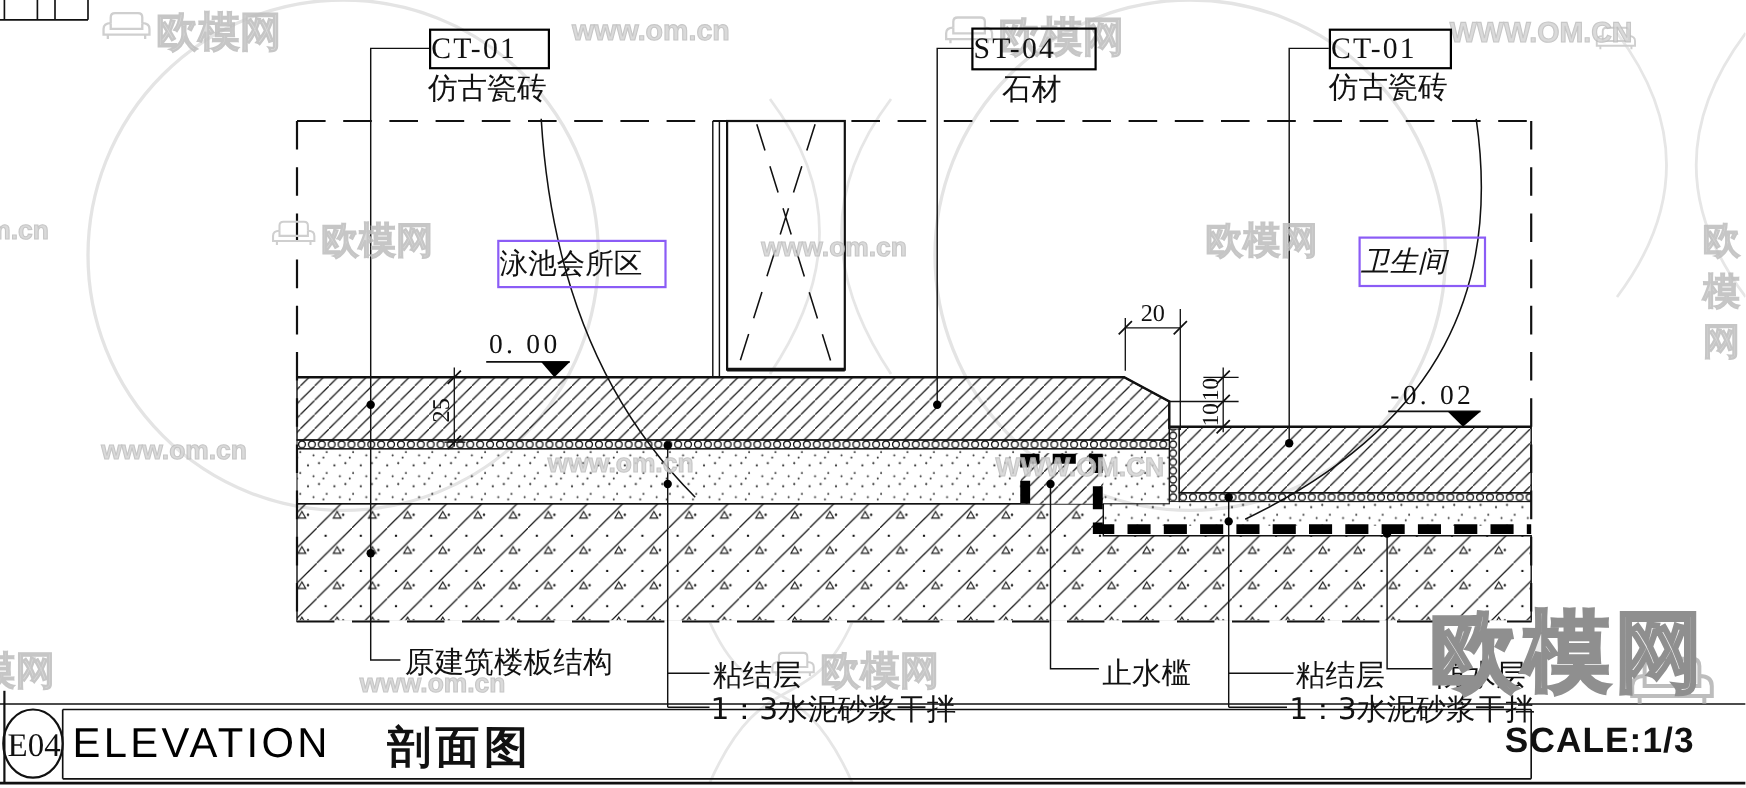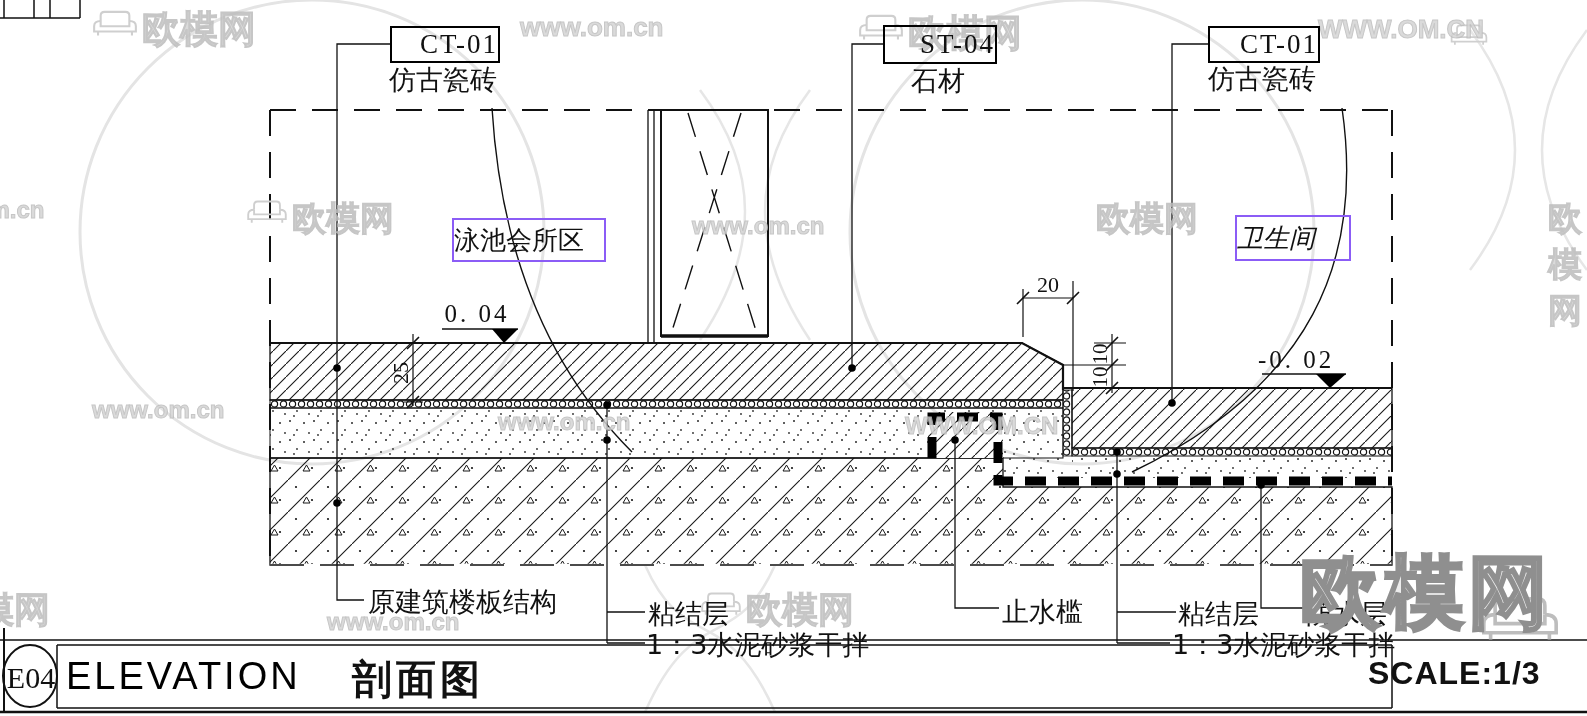--- a/index.html
+++ b/index.html
@@ -2,21 +2,21 @@
 <html><head>
 <meta charset="utf-8">
 <style>
   html,body{margin:0;padding:0;background:#fff;}
   #stage{position:relative;width:1587px;height:716px;overflow:hidden;background:#fff;
          font-family:"Liberation Sans","DejaVu Sans",sans-serif;color:#111;}
   #stage svg.draw{position:absolute;left:0;top:0;z-index:2;}
   .txt{position:absolute;white-space:nowrap;color:#111;z-index:4;}
   .serif{font-family:"Liberation Serif","DejaVu Serif",serif;}
   .cjk{font-family:"DejaVu Sans","Liberation Sans",sans-serif;}
-  .tagbox{position:absolute;border:2px solid #000;text-align:right;z-index:4;
+  .tagbox{position:absolute;border:2px solid #000;text-align:left;z-index:4;
           font-family:"Liberation Serif","DejaVu Serif",serif;letter-spacing:2px;}
   .roombox{position:absolute;border:2px solid #8b5cf6;text-align:left;z-index:4;margin-top:12px;}
   .callout{font-size:27px;}
   .dimtxt{font-size:22px;text-align:center;}
   .rot{transform:rotate(-90deg);transform-origin:center center;}
   .wm{position:absolute;z-index:3;display:flex;align-items:center;gap:6px;
       color:#d4d4d4;-webkit-text-stroke:1px #bdbdbd;opacity:.85;font-weight:bold;}
   #wm-big{position:absolute;z-index:5;left:1300px;top:540px;font-size:80px;letter-spacing:4px;
           color:#ececec;-webkit-text-stroke:3px #8f8f8f;font-weight:bold;}
   #wm-id{position:absolute;z-index:5;left:1336px;top:626px;font-size:40px;color:#8a8a8a;
@@ -186,22 +186,22 @@
 
   <div class="tagbox" style="left:883px;top:25px;width:110px;height:35px;line-height:35px;font-size:27px;">ST-04</div>
   <div class="txt cjk" style="left:883px;top:63px;width:110px;text-align:center;font-size:27px;">石材</div>
 
   <div class="tagbox" style="left:1208px;top:26px;width:108px;height:33px;line-height:33px;font-size:27px;">CT-01</div>
   <div class="txt cjk" style="left:1187px;top:61px;width:150px;text-align:center;font-size:27px;">仿古瓷砖</div>
 
   <div class="roombox cjk" style="left:452px;top:206px;width:150px;height:40px;line-height:40px;font-size:26px;">泳池会所区</div>
   <div class="roombox cjk" style="left:1235px;top:203px;width:112px;height:42px;line-height:42px;font-size:26px;font-style:italic;">卫生间</div>
 
-  <div class="txt lvl" style="left:436px;top:300px;width:82px;text-align:center;">0. 04</div>
-  <div class="txt lvl" style="left:1258px;top:346px;width:88px;">-0. 02</div>
+  <div class="txt lvl" style="left:436px;top:300px;width:82px;text-align:center;">0. 00</div>
+  <div class="txt lvl" style="left:1258px;top:346px;width:88px;text-align:center;">-0. 02</div>
 
   <div class="txt serif dimtxt rot" style="left:386px;top:358px;width:30px;height:30px;line-height:30px;">25</div>
   <div class="txt serif dimtxt" style="left:1026px;top:272px;width:44px;">20</div>
   <div class="txt serif dimtxt rot" style="left:1088px;top:343px;width:24px;height:22px;line-height:22px;font-size:21px;">10</div>
   <div class="txt serif dimtxt rot" style="left:1088px;top:366px;width:24px;height:22px;line-height:22px;font-size:21px;">10</div>
 
   <div class="txt cjk callout" style="left:368px;top:584px;">原建筑楼板结构</div>
   <div class="txt cjk callout" style="left:648px;top:596px;">粘结层</div>
   <div class="txt cjk callout" style="left:646px;top:627px;">1：3水泥砂浆干拌</div>
   <div class="txt cjk callout" style="left:1002px;top:594px;">止水槛</div>

